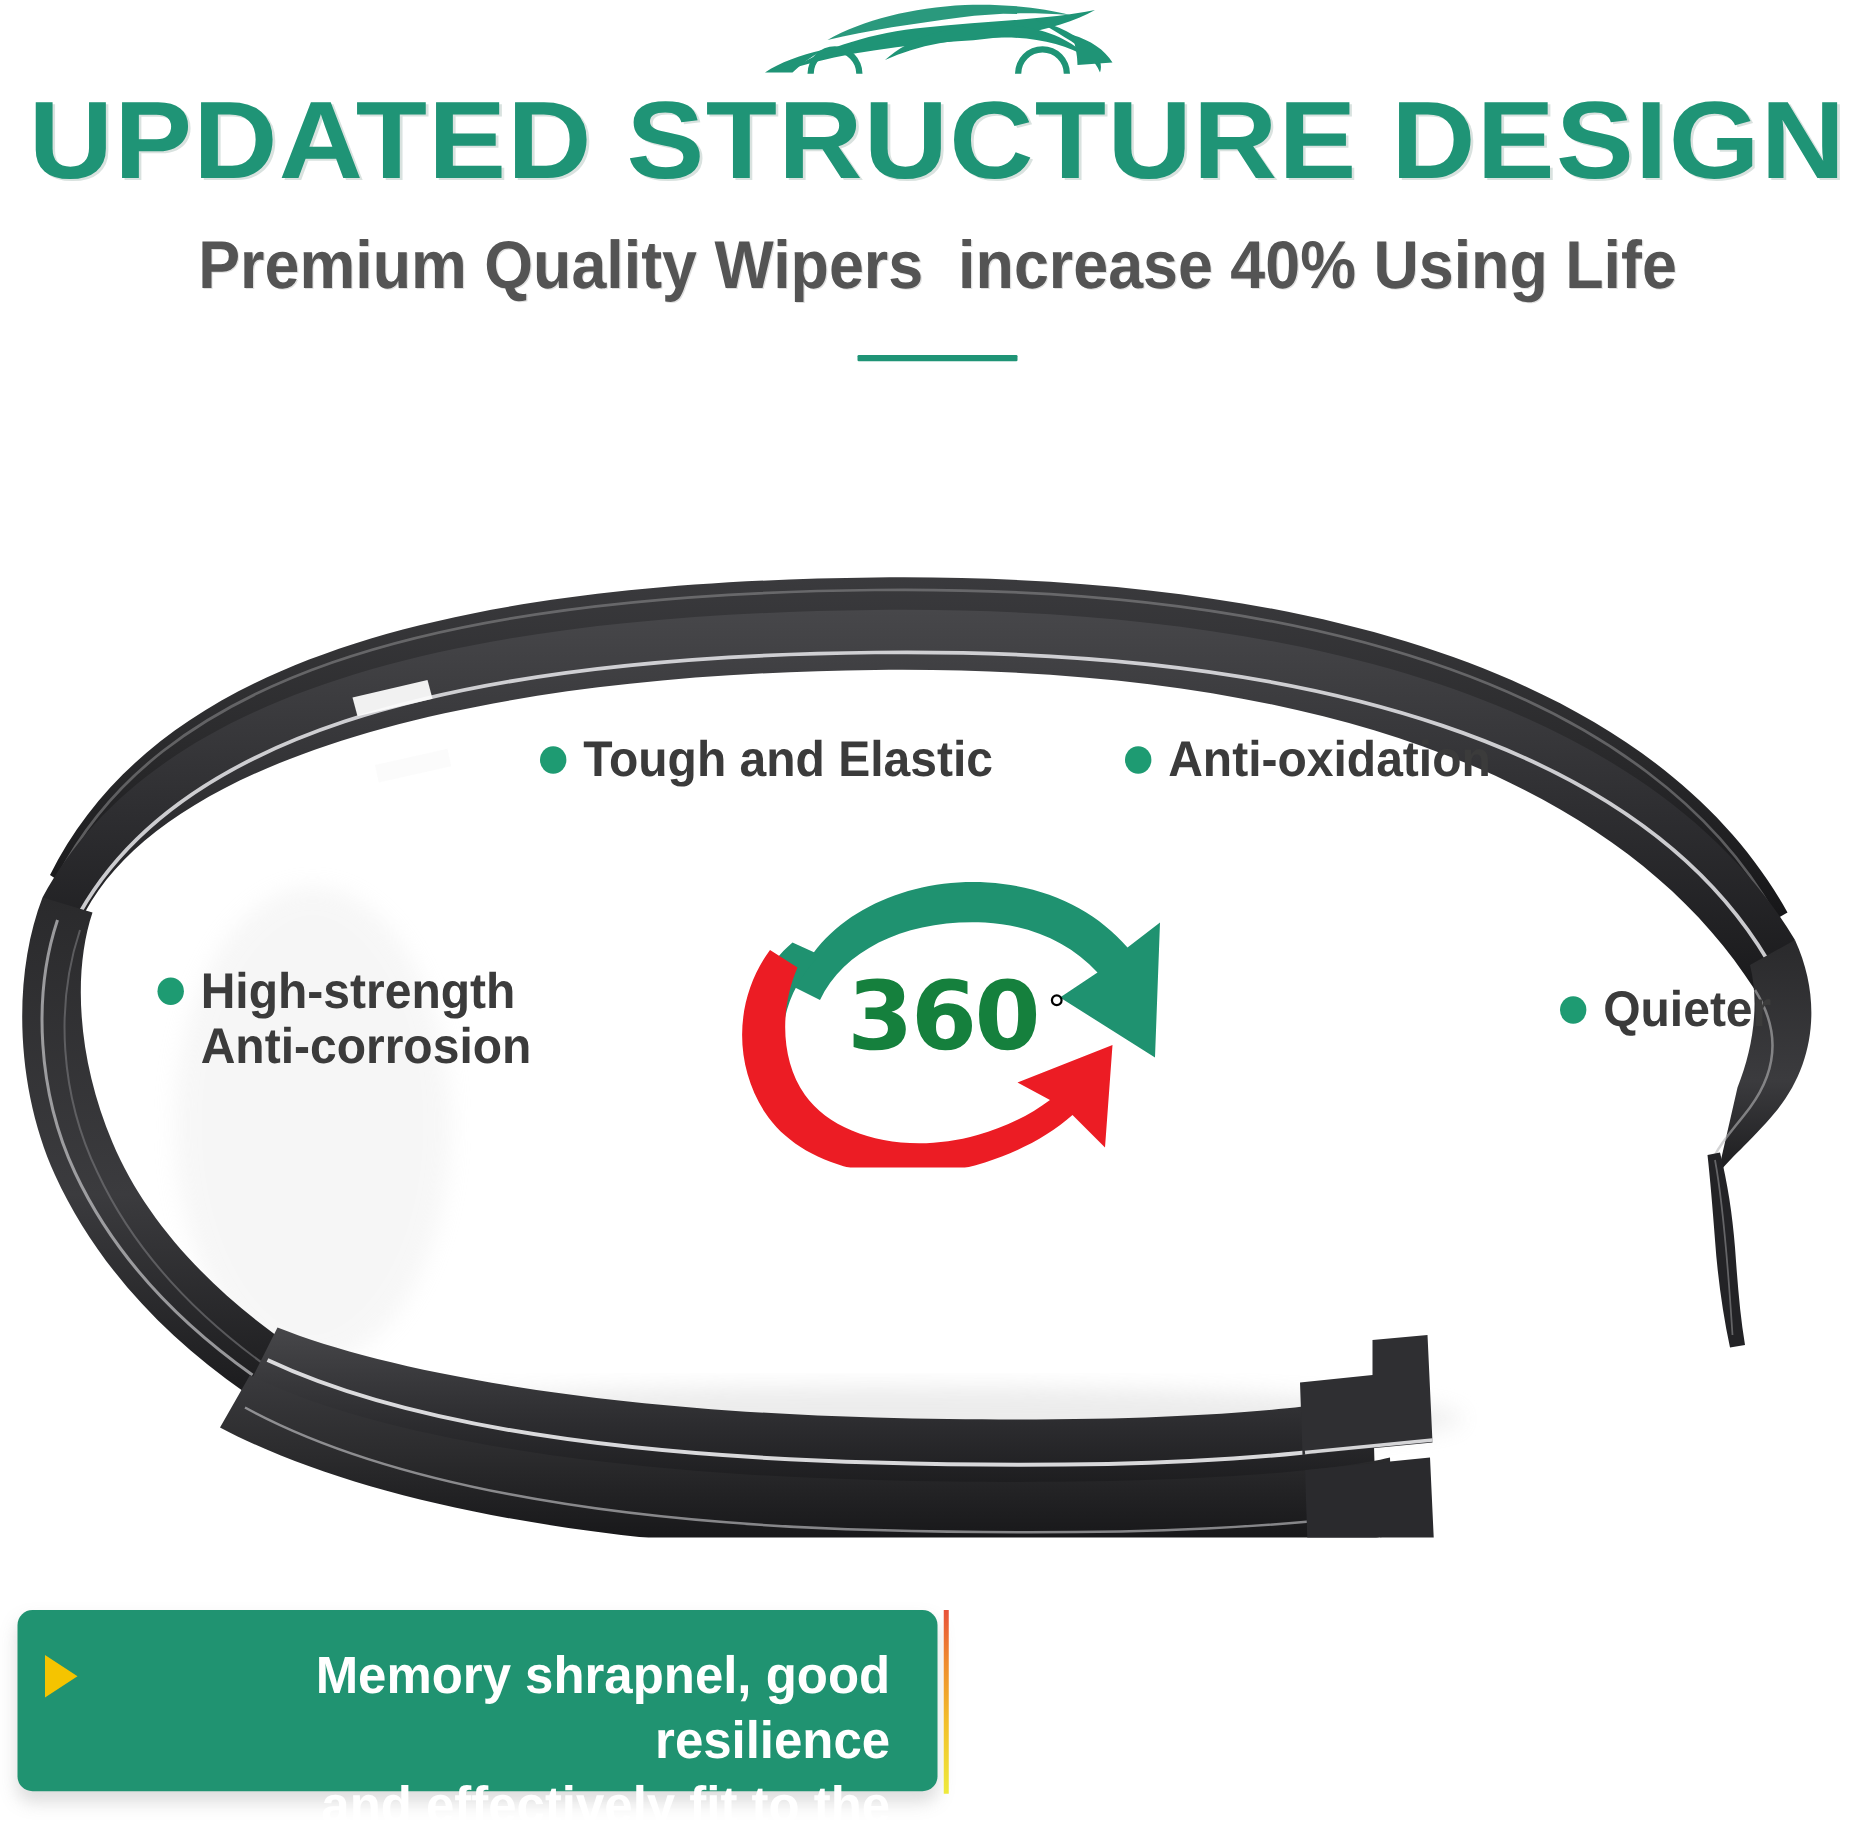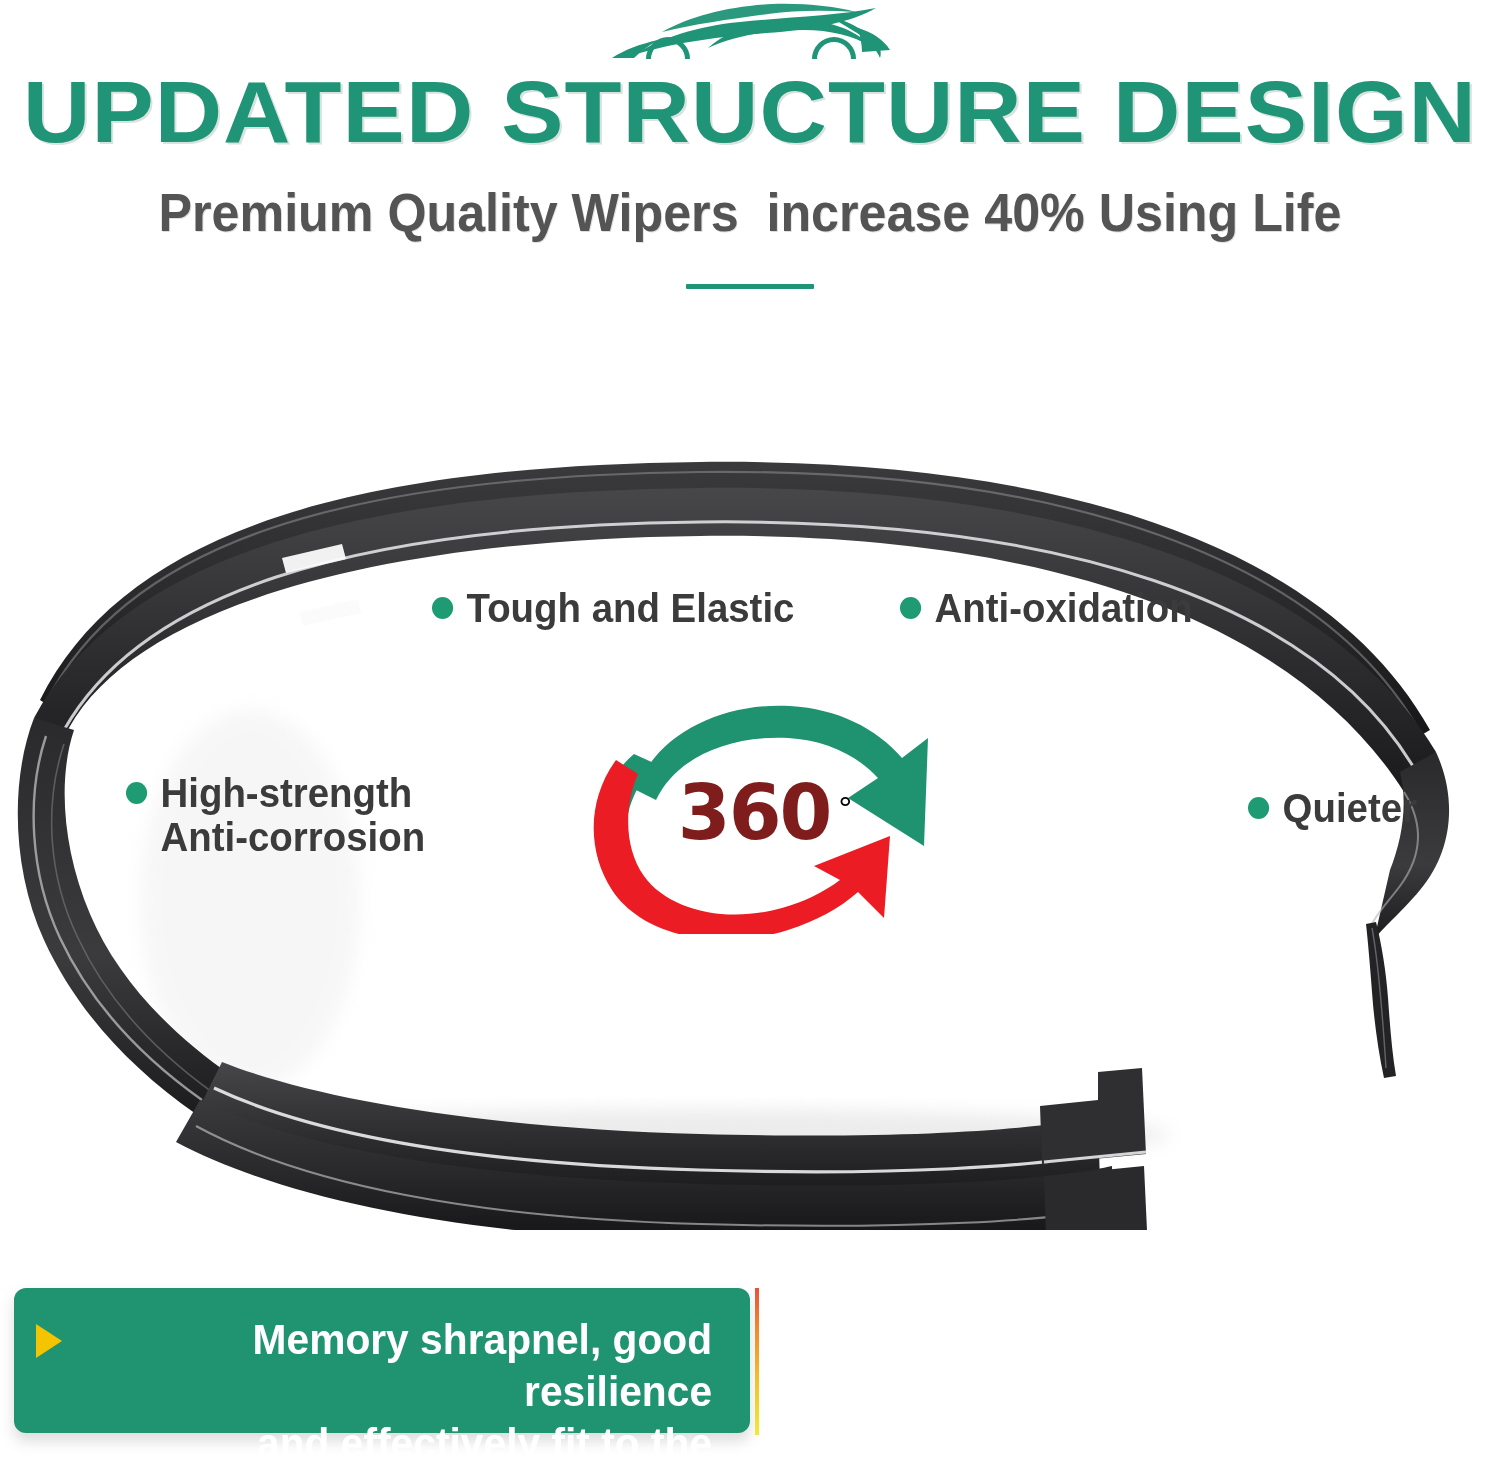--- a/index.html
+++ b/index.html
@@ -76,21 +76,21 @@
   .badge-num{
     position:absolute;left:0;top:0;width:390px;height:240px;
     display:flex;align-items:center;justify-content:center;
     pointer-events:none;
   }
   .badge-num span{
     font-family:"DejaVu Sans","Liberation Sans",sans-serif;
     font-weight:bold;
     font-size:76px;
     letter-spacing:-2px;
-    color:#7f1d1d;
+    color:#15803d;
     position:relative;
     left:-6px;
     top:-2px;
   }
   .badge-num sup{
     font-size:34px;
     vertical-align:super;
     letter-spacing:0;
     position:relative;
     top:-6px;

